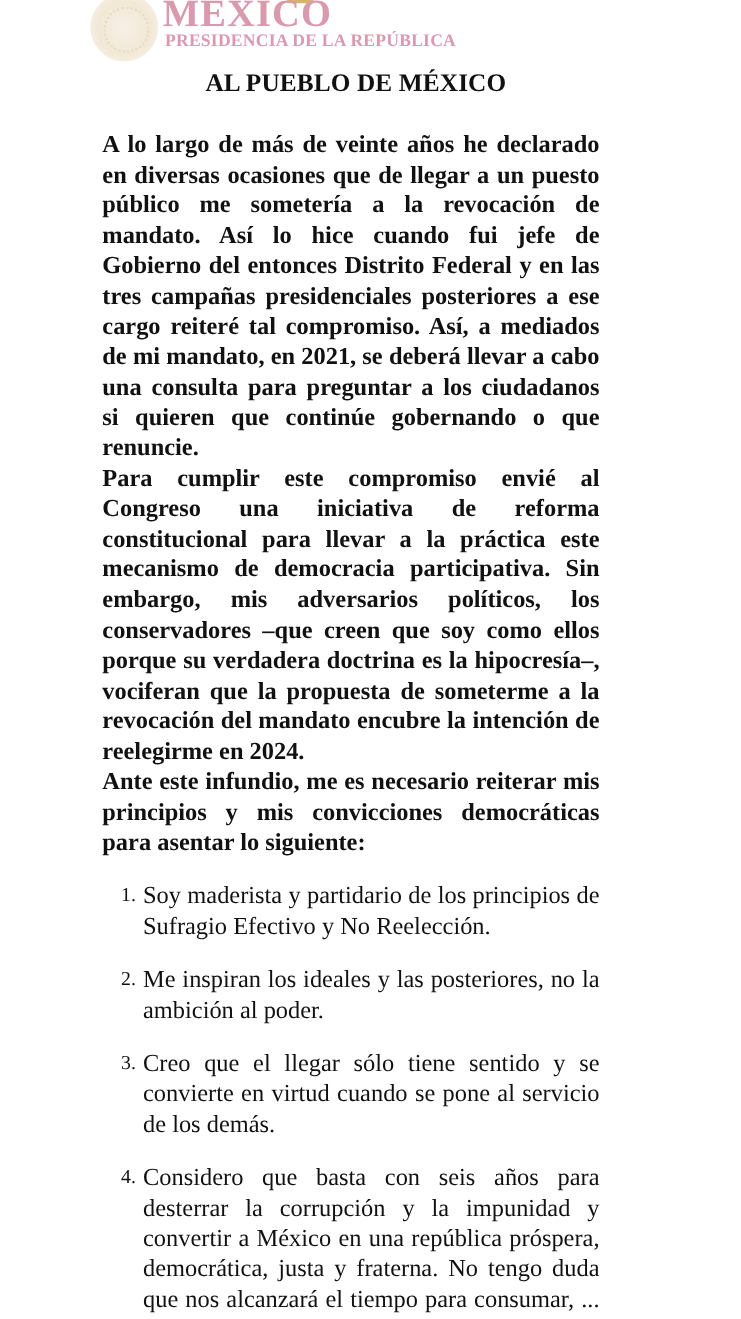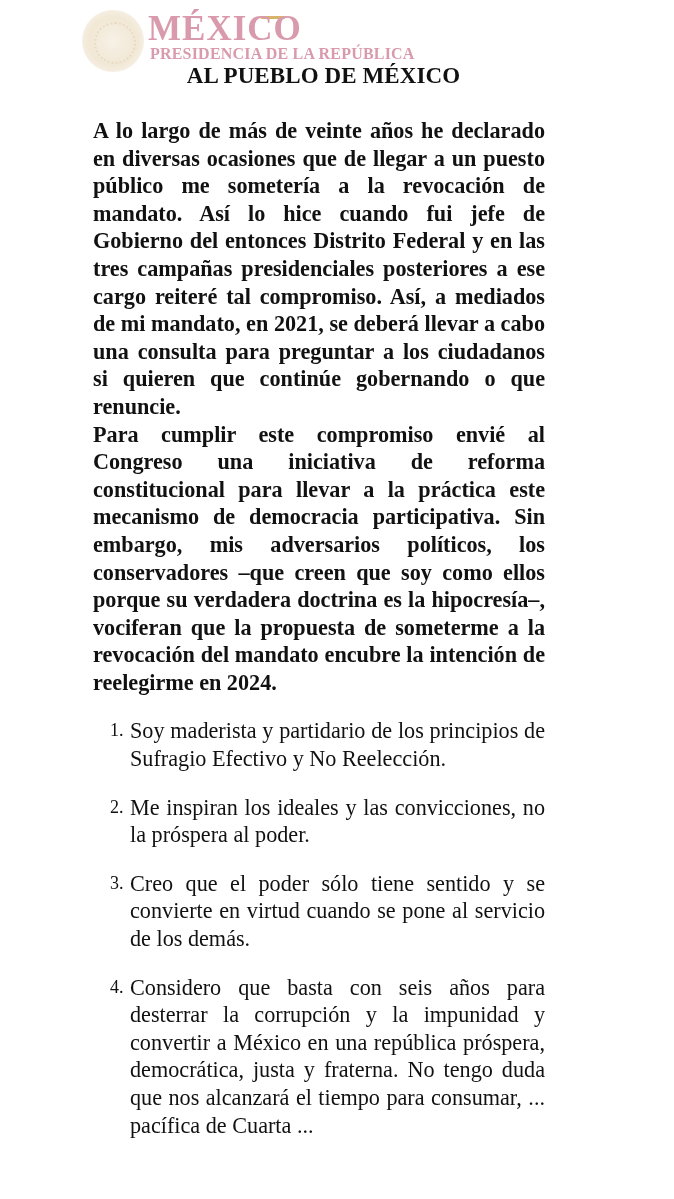--- a/index.html
+++ b/index.html
@@ -11,21 +11,21 @@
       width: 674px;
       height: 1199px;
       overflow: hidden;
       position: relative;
       font-family: "Liberation Serif", "DejaVu Serif", serif;
       color: #111111;
     }
     .header {
       position: absolute;
       left: 78px;
-      top: 16px;
+      top: 0;
       height: 56px;
       width: 300px;
       text-align: center;
     }
     .seal {
       position: absolute;
       left: 4px;
       top: -6px;
       width: 62px;
       height: 62px;
@@ -129,31 +129,32 @@
   <div class="gold-mark"></div>
   <div class="brand">MÉXICO</div>
   <div class="brand-sub">PRESIDENCIA DE LA REPÚBLICA</div>
 </div>
 
 <div class="title">AL PUEBLO DE MÉXICO</div>
 
 <div class="content">
   <p class="para">A lo largo de más de veinte años he declarado en diversas ocasiones que de llegar a un puesto público me sometería a la revocación de mandato. Así lo hice cuando fui jefe de Gobierno del entonces Distrito Federal y en las tres campañas presidenciales posteriores a ese cargo reiteré tal compromiso. Así, a mediados de mi mandato, en 2021, se deberá llevar a cabo una consulta para preguntar a los ciudadanos si quieren que continúe gobernando o que renuncie.</p>
   <p class="para">Para cumplir este compromiso envié al Congreso una iniciativa de reforma constitucional para llevar a la práctica este mecanismo de democracia participativa. Sin embargo, mis adversarios políticos, los conservadores –que creen que soy como ellos porque su verdadera doctrina es la hipocresía–, vociferan que la propuesta de someterme a la revocación del mandato encubre la intención de reelegirme en 2024.</p>
+  <p class="para">Ante este infundio, me es necesario reiterar mis principios y mis convicciones democráticas para asentar lo siguiente:</p>
   <ol class="list">
     <li class="list-item">
       <span class="list-num">1.</span>
       <span class="list-text">Soy maderista y partidario de los principios de Sufragio Efectivo y No Reelección.</span>
     </li>
     <li class="list-item">
       <span class="list-num">2.</span>
-      <span class="list-text">Me inspiran los ideales y las convicciones, no la próspera al poder.</span>
+      <span class="list-text">Me inspiran los ideales y las posteriores, no la ambición al poder.</span>
     </li>
     <li class="list-item">
       <span class="list-num">3.</span>
-      <span class="list-text">Creo que el poder sólo tiene sentido y se convierte en virtud cuando se pone al servicio de los demás.</span>
+      <span class="list-text">Creo que el llegar sólo tiene sentido y se convierte en virtud cuando se pone al servicio de los demás.</span>
     </li>
     <li class="list-item">
       <span class="list-num">4.</span>
       <span class="list-text">Considero que basta con seis años para desterrar la corrupción y la impunidad y convertir a México en una república próspera, democrática, justa y fraterna. No tengo duda que nos alcanzará el tiempo para consumar, ... pacífica de Cuarta ...</span>
     </li>
   </ol>
 </div>
 
 </body></html>

